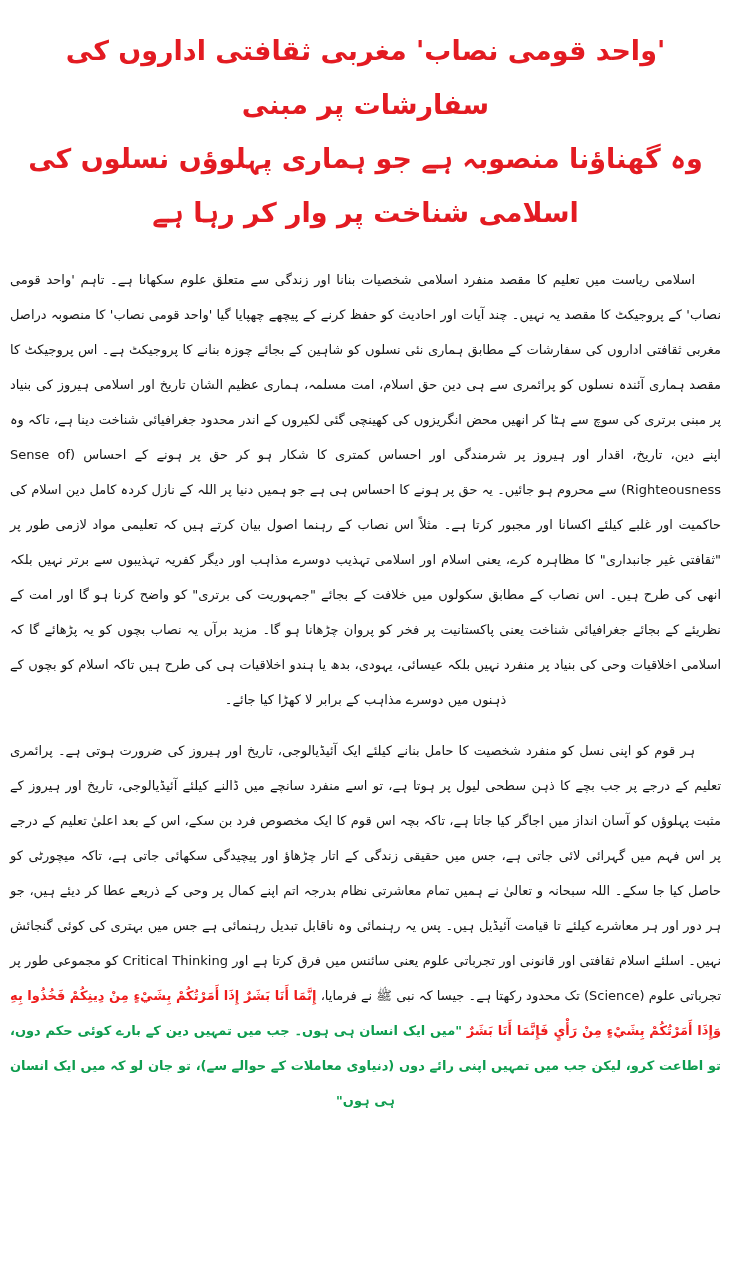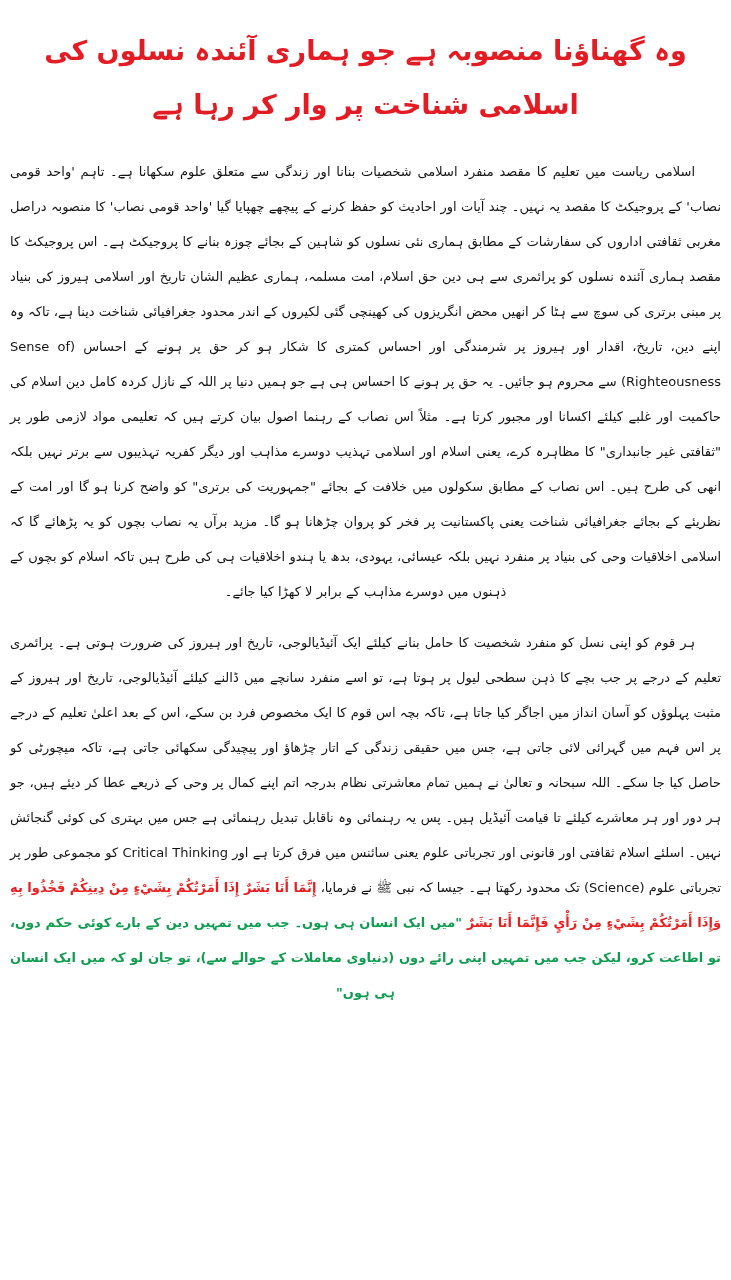--- a/index.html
+++ b/index.html
@@ -47,20 +47,21 @@
     color:var(--translation-green);
     font-weight:bold;
   }
 </style>
 </head>
 <body>
 
 <div class="page">
 
   <h1 class="title">
-    <div class="title-line">وہ گھناؤنا منصوبہ ہے جو ہماری آئندہ نسلوں کی اسلامی شناخت پر وار کر رہا ہے</div>
+    <div class="title-line">'واحد قومی نصاب' مغربی ثقافتی اداروں کی سفارشات پر مبنی</div>
+    <div class="title-line">وہ گھناؤنا منصوبہ ہے جو ہماری پہلوؤں نسلوں کی اسلامی شناخت پر وار کر رہا ہے</div>
   </h1>
 
   <p class="body-par"><span>اسلامی ریاست میں تعلیم کا مقصد منفرد اسلامی شخصیات بنانا اور زندگی سے متعلق علوم سکھانا ہے۔ تاہم 'واحد قومی نصاب' کے پروجیکٹ کا مقصد یہ نہیں۔ چند آیات اور احادیث کو حفظ کرنے کے پیچھے چھپایا گیا 'واحد قومی نصاب' کا منصوبہ دراصل مغربی ثقافتی اداروں کی سفارشات کے مطابق ہماری نئی نسلوں کو شاہین کے بجائے چوزہ بنانے کا پروجیکٹ ہے۔ اس پروجیکٹ کا مقصد ہماری آئندہ نسلوں کو پرائمری سے ہی دین حق اسلام، امت مسلمہ، ہماری عظیم الشان تاریخ اور اسلامی ہیروز کی بنیاد پر مبنی برتری کی سوچ سے ہٹا کر انھیں محض انگریزوں کی کھینچی گئی لکیروں کے اندر محدود جغرافیائی شناخت دینا ہے، تاکہ وہ اپنے دین، تاریخ، اقدار اور ہیروز پر شرمندگی اور احساس کمتری کا شکار ہو کر حق پر ہونے کے احساس (Sense of Righteousness) سے محروم ہو جائیں۔ یہ حق پر ہونے کا احساس ہی ہے جو ہمیں دنیا پر اللہ کے نازل کردہ کامل دین اسلام کی حاکمیت اور غلبے کیلئے اکسانا اور مجبور کرتا ہے۔ مثلاً اس نصاب کے رہنما اصول بیان کرتے ہیں کہ تعلیمی مواد لازمی طور پر "ثقافتی غیر جانبداری" کا مظاہرہ کرے، یعنی اسلام اور اسلامی تہذیب دوسرے مذاہب اور دیگر کفریہ تہذیبوں سے برتر نہیں بلکہ انھی کی طرح ہیں۔ اس نصاب کے مطابق سکولوں میں خلافت کے بجائے "جمہوریت کی برتری" کو واضح کرنا ہو گا اور امت کے نظریئے کے بجائے جغرافیائی شناخت یعنی پاکستانیت پر فخر کو پروان چڑھانا ہو گا۔ مزید برآں یہ نصاب بچوں کو یہ پڑھائے گا کہ اسلامی اخلاقیات وحی کی بنیاد پر منفرد نہیں بلکہ عیسائی، یہودی، بدھ یا ہندو اخلاقیات ہی کی طرح ہیں تاکہ اسلام کو بچوں کے ذہنوں میں دوسرے مذاہب کے برابر لا کھڑا کیا جائے۔</span></p>
 
   <p class="body-par"><span>ہر قوم کو اپنی نسل کو منفرد شخصیت کا حامل بنانے کیلئے ایک آئیڈیالوجی، تاریخ اور ہیروز کی ضرورت ہوتی ہے۔ پرائمری تعلیم کے درجے پر جب بچے کا ذہن سطحی لیول پر ہوتا ہے، تو اسے منفرد سانچے میں ڈالنے کیلئے آئیڈیالوجی، تاریخ اور ہیروز کے مثبت پہلوؤں کو آسان انداز میں اجاگر کیا جاتا ہے، تاکہ بچہ اس قوم کا ایک مخصوص فرد بن سکے، اس کے بعد اعلیٰ تعلیم کے درجے پر اس فہم میں گہرائی لائی جاتی ہے، جس میں حقیقی زندگی کے اتار چڑھاؤ اور پیچیدگی سکھائی جاتی ہے، تاکہ میچورٹی کو حاصل کیا جا سکے۔ اللہ سبحانہ و تعالیٰ نے ہمیں تمام معاشرتی نظام بدرجہ اتم اپنے کمال پر وحی کے ذریعے عطا کر دیئے ہیں، جو ہر دور اور ہر معاشرے کیلئے تا قیامت آئیڈیل ہیں۔ پس یہ رہنمائی وہ ناقابل تبدیل رہنمائی ہے جس میں بہتری کی کوئی گنجائش نہیں۔ اسلئے اسلام ثقافتی اور قانونی اور تجرباتی علوم یعنی سائنس میں فرق کرتا ہے اور Critical Thinking کو مجموعی طور پر تجرباتی علوم (Science) تک محدود رکھتا ہے۔ جیسا کہ نبی ﷺ نے فرمایا، </span><span class="hadith-arabic">إِنَّمَا أَنَا بَشَرٌ إِذَا أَمَرْتُكُمْ بِشَيْءٍ مِنْ دِينِكُمْ فَخُذُوا بِهِ وَإِذَا أَمَرْتُكُمْ بِشَيْءٍ مِنْ رَأْيٍ فَإِنَّمَا أَنَا بَشَرٌ</span><span class="hadith-translation"> "میں ایک انسان ہی ہوں۔ جب میں تمہیں دین کے بارے کوئی حکم دوں، تو اطاعت کرو، لیکن جب میں تمہیں اپنی رائے دوں (دنیاوی معاملات کے حوالے سے)، تو جان لو کہ میں ایک انسان ہی ہوں" </span></p>
 
 </div>
 
 </body></html>

